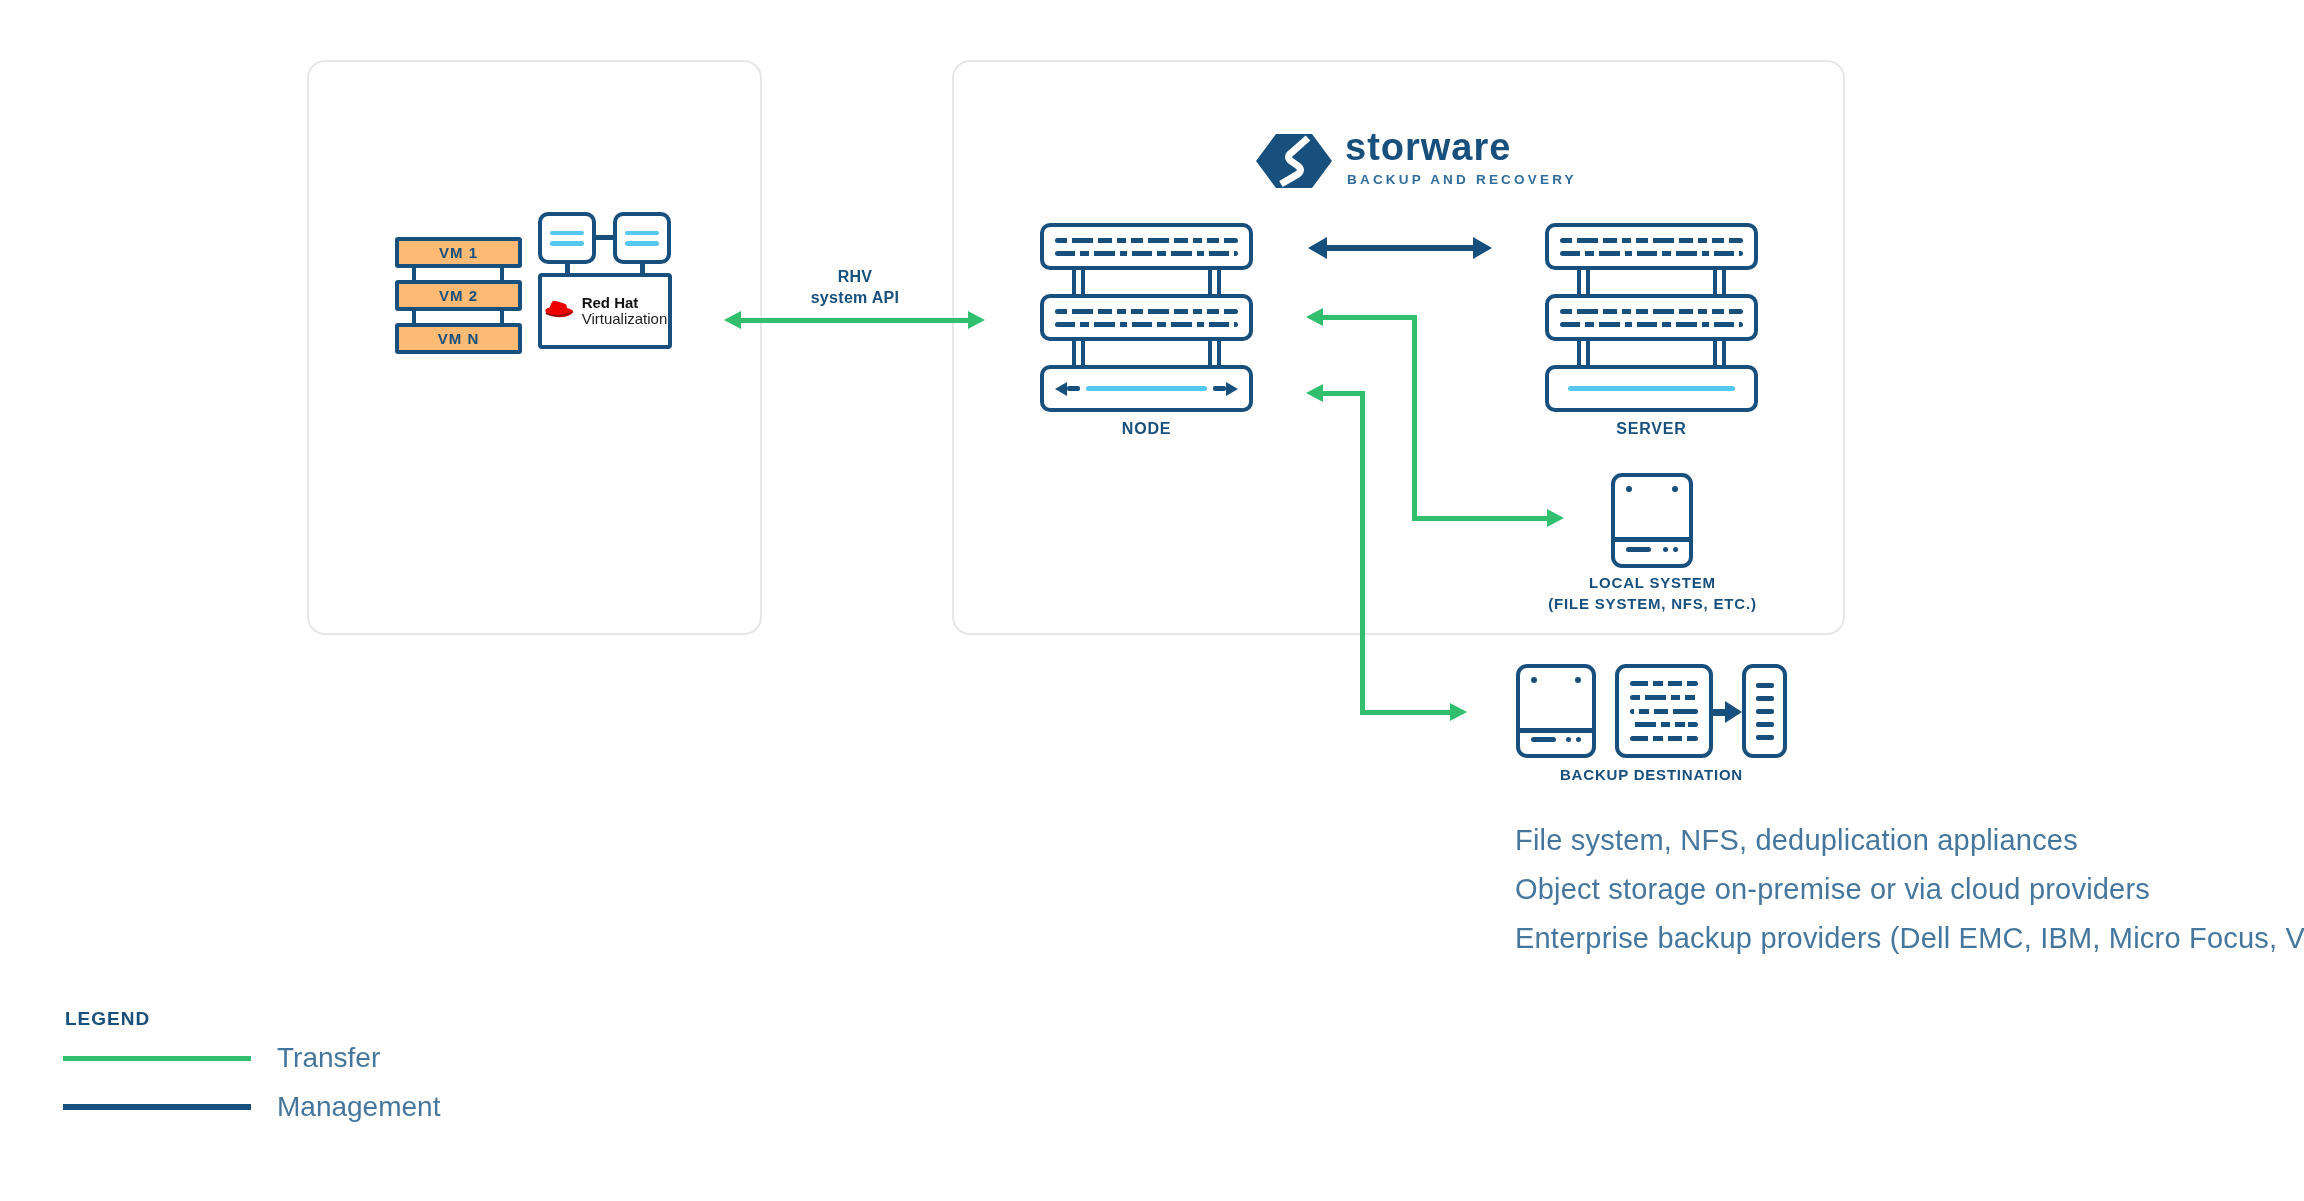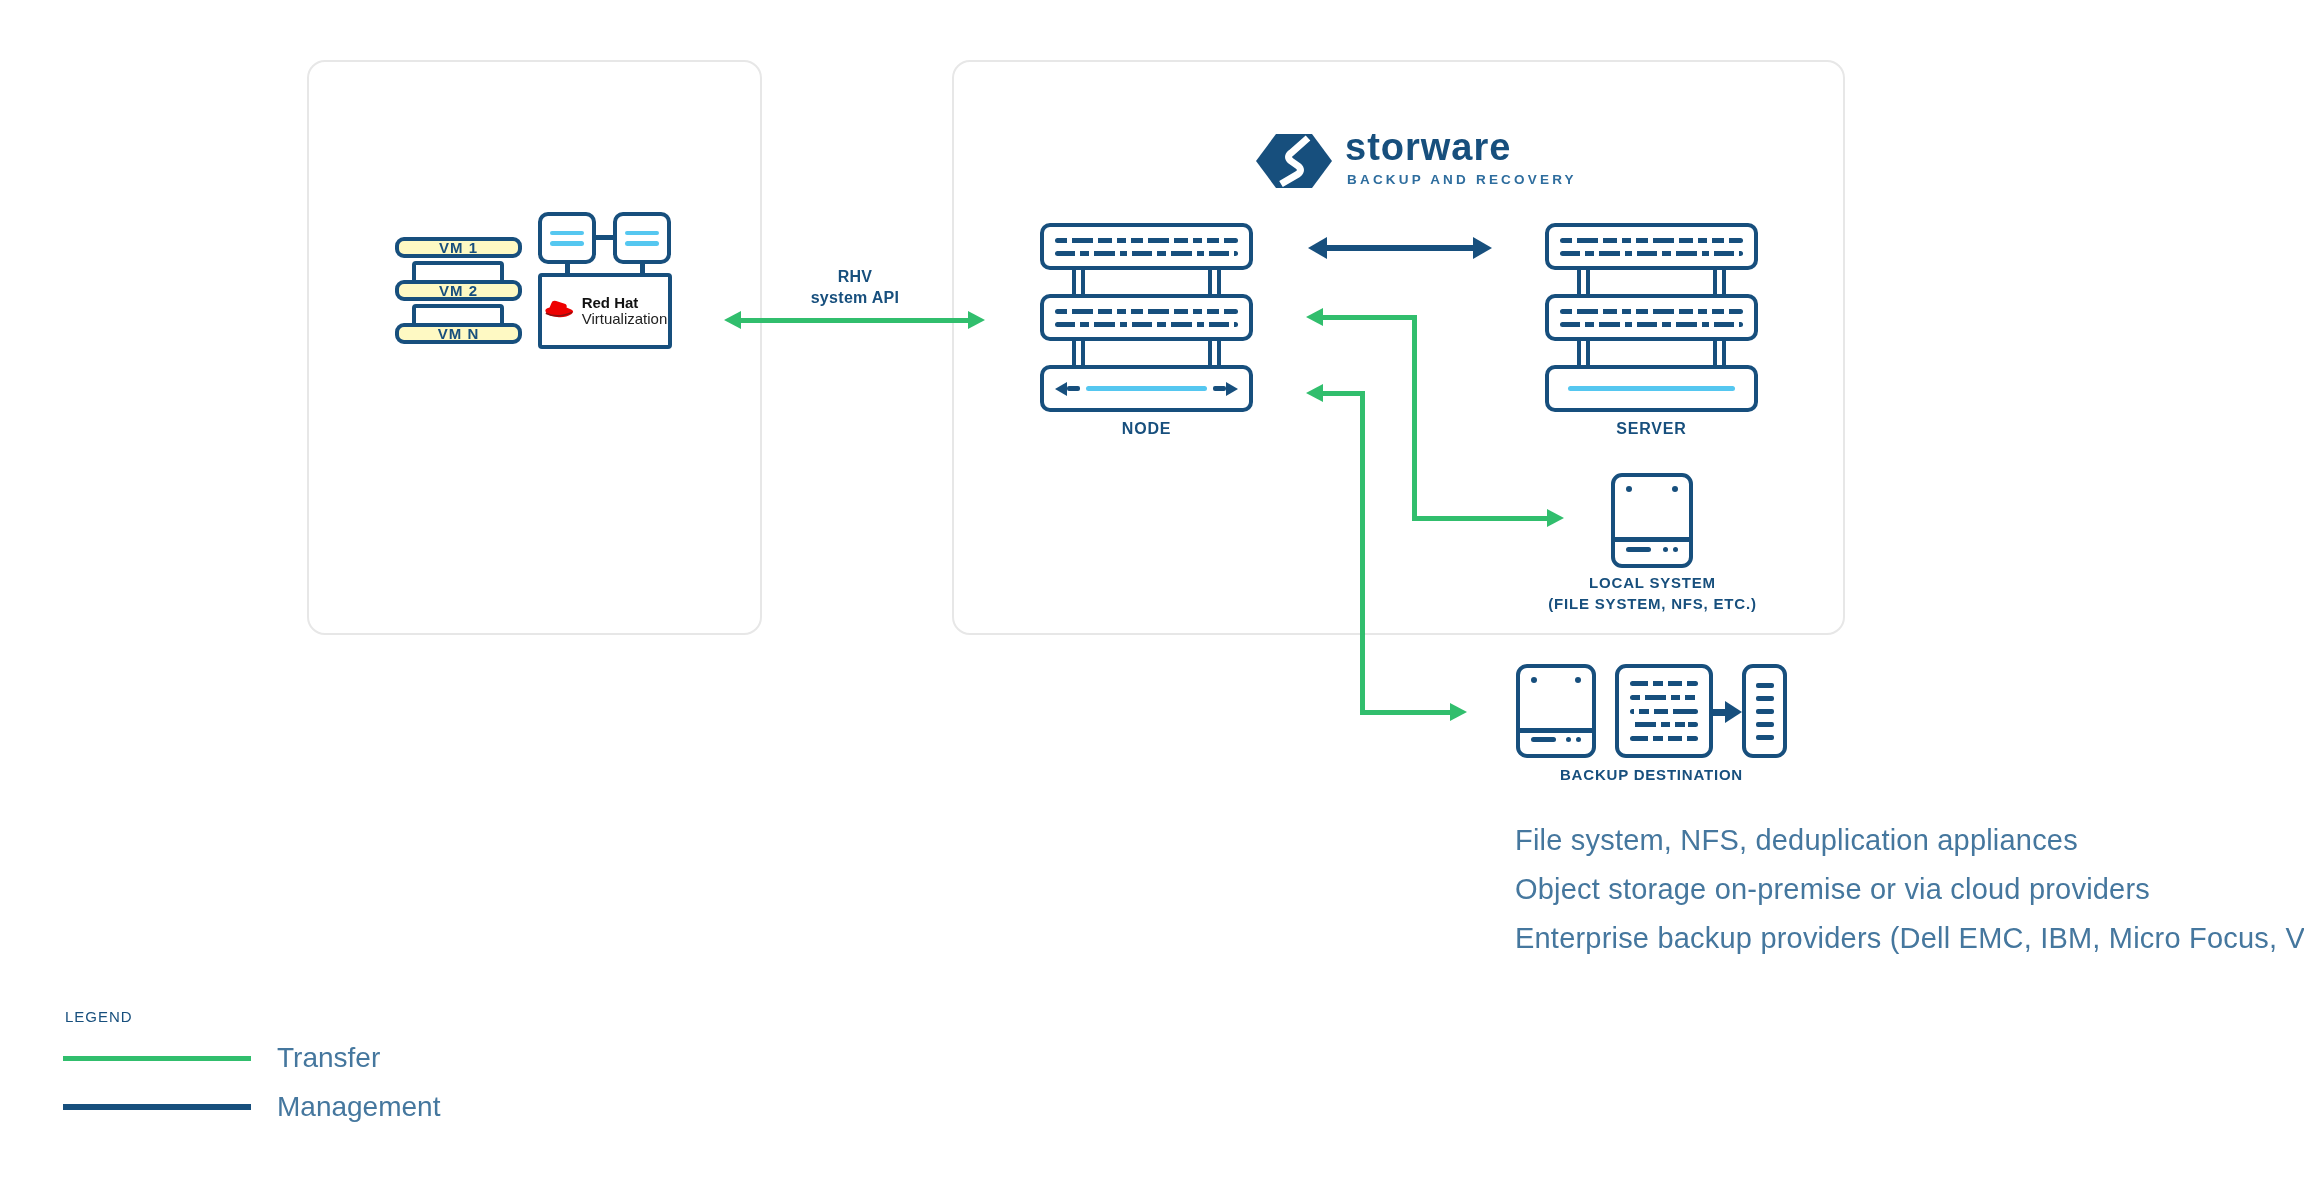--- a/index.html
+++ b/index.html
@@ -14,21 +14,21 @@
   .navy-line{background:#174F7D;}
   .green-line{background:#31BE6D;}
   .cyan-line{background:#55C7F0;border-radius:3px;}
   .tri{width:0;height:0;}
   .tri-l-green{border-top:9px solid transparent;border-bottom:9px solid transparent;border-right:17px solid #31BE6D;}
   .tri-r-green{border-top:9px solid transparent;border-bottom:9px solid transparent;border-left:17px solid #31BE6D;}
   .tri-l-navy{border-top:11px solid transparent;border-bottom:11px solid transparent;border-right:19px solid #174F7D;}
   .tri-r-navy{border-top:11px solid transparent;border-bottom:11px solid transparent;border-left:19px solid #174F7D;}
 
   
-  .vmbar{width:127px;height:21px;border:4.5px solid #174F7D;border-radius:9px;background:#fef9c3;
+  .vmbar{width:127px;height:31px;border:4.5px solid #174F7D;border-radius:3px;background:#fdba74;
          display:flex;align-items:center;justify-content:center;color:#174F7D;font-weight:bold;
          font-size:15px;letter-spacing:1px;z-index:2;}
   .vmconn{width:92px;height:24px;border:4px solid #174F7D;border-radius:4px;background:#fff;z-index:1;}
 
   
   .mon{width:58px;height:52px;border:4.5px solid #174F7D;border-radius:10px;background:#fff;
        display:flex;flex-direction:column;align-items:center;justify-content:center;gap:6px;z-index:2;}
   .mon .cline{width:34px;height:4.5px;}
 
   .rhvbox{width:134px;height:76px;border:4.5px solid #174F7D;border-radius:4px;background:#fff;
@@ -65,21 +65,21 @@
   .dashes-d{background:repeating-linear-gradient(90deg,#174F7D 0 10px,transparent 10px 15px,#174F7D 15px 36px,transparent 36px 41px,#174F7D 41px 50px,transparent 50px 55px);}
   .tallrect{border:4.5px solid #174F7D;border-radius:11px;background:#fff;display:flex;flex-direction:column;
             align-items:center;justify-content:center;gap:8px;}
   .tallrect .tdash{width:18px;height:5px;background:#174F7D;border-radius:2px;}
 
   
   .icon-label{color:#174F7D;font-weight:bold;font-size:16px;letter-spacing:0.8px;text-align:center;}
   .icon-label.sm{font-size:15px;line-height:21px;}
   .api-label{color:#174F7D;font-weight:bold;font-size:16px;line-height:21px;text-align:center;letter-spacing:0.3px;}
   .note-line{color:#45779E;font-weight:300;font-size:29px;letter-spacing:0.2px;white-space:nowrap;}
-  .legend-title{color:#174F7D;font-weight:normal;font-size:15px;letter-spacing:1px;}
+  .legend-title{color:#174F7D;font-weight:bold;font-size:19px;letter-spacing:1px;}
   .legend-label{color:#45779E;font-weight:300;font-size:28px;}
   .wordmark{color:#174F7D;font-weight:bold;font-size:38px;letter-spacing:1px;line-height:38px;}
   .tagline{color:#2E6D9E;font-weight:bold;font-size:13.5px;letter-spacing:3.2px;}
 </style>
 </head>
 <body>
 
 <div class="canvas">
 
   <div class="abs panel" style="left:307px;top:60px;width:455px;height:575px;"></div>

